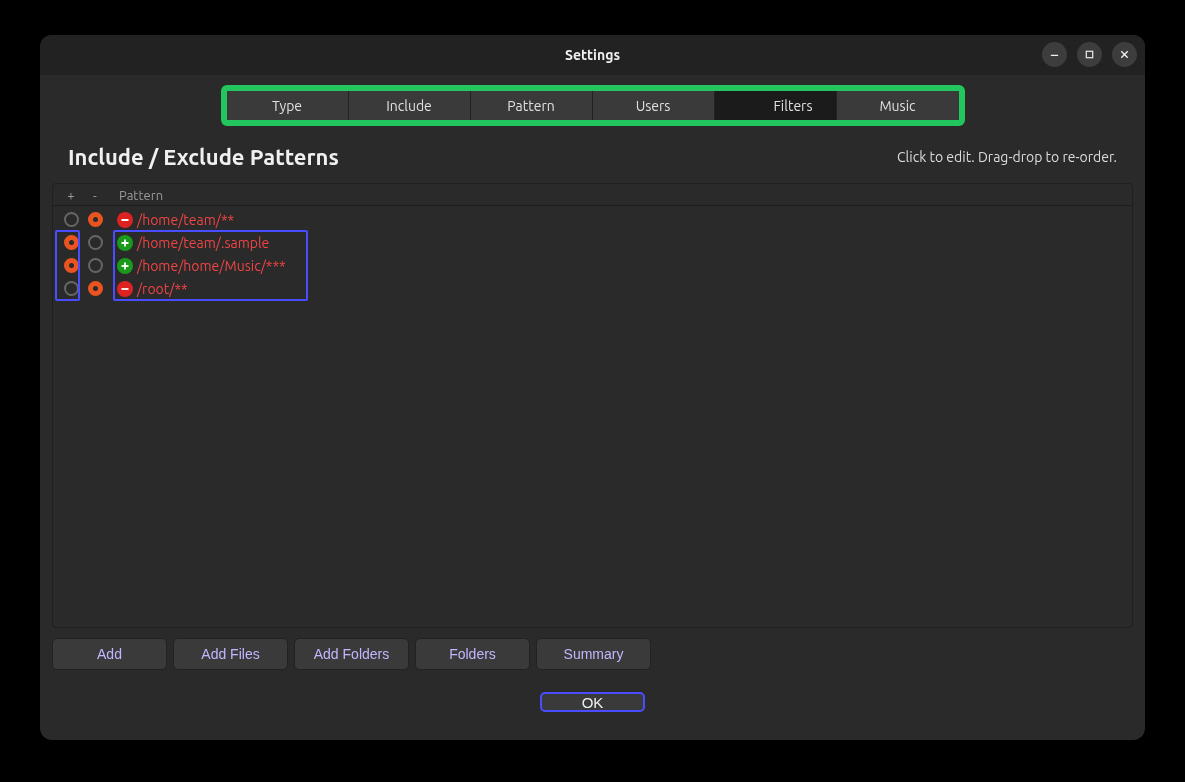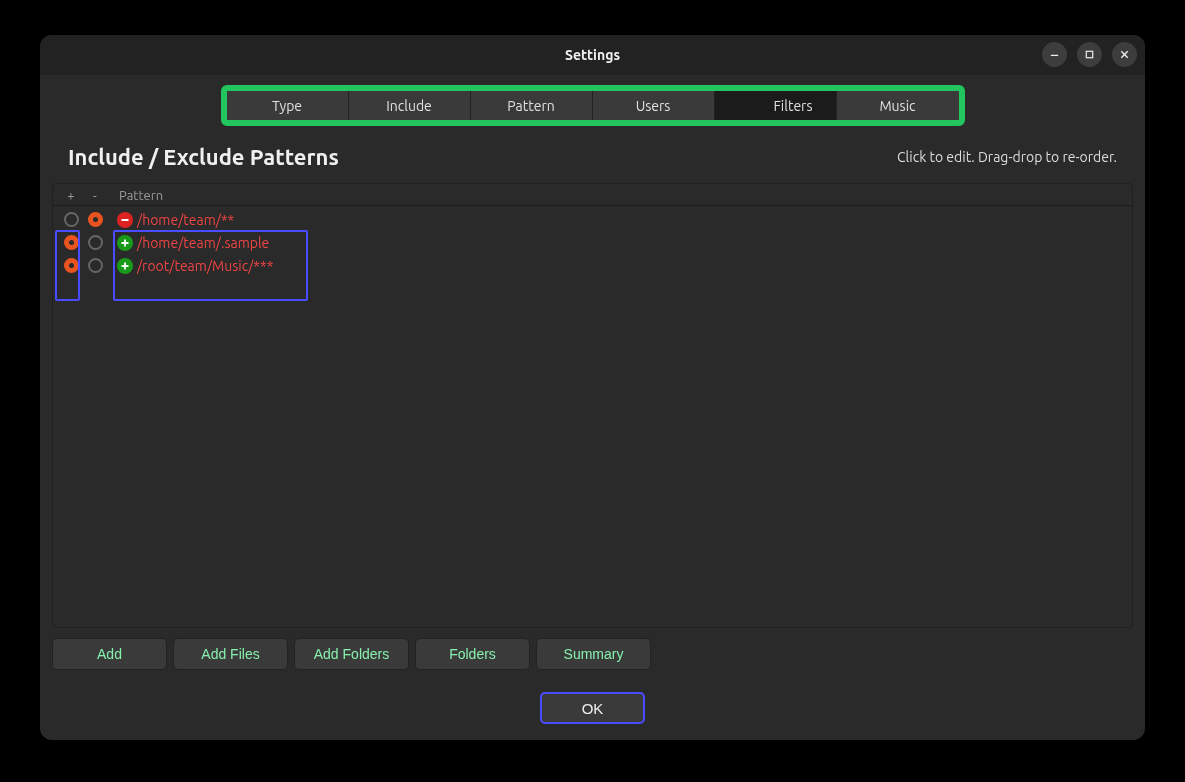--- a/index.html
+++ b/index.html
@@ -159,31 +159,31 @@
 
     .btn-row {
       display:flex; gap: 6px; padding: 10px 12px 0;
     }
     .btn {
       height: 32px;
       padding: 0 10px;
       background: #3a3a3a;
       border: 1px solid #222;
       border-radius: 5px;
-      color: #86efac;
+      color: #c4b5fd;
       font-size: 14px;
       display:flex; align-items:center; justify-content:center;
       cursor:pointer;
       min-width: 115px;
     }
     .ok-row {
       display:flex; justify-content:center; padding: 22px 0 0;
     }
     .ok-btn {
-      width: 105px; height: 32px;
+      width: 105px; height: 20px;
       background: #3a3a3a;
       border: 2px solid #4a4cff;
       border-radius: 5px;
       color: #eee;
       font-size: 15px;
       display:flex; align-items:center; justify-content:center;
       cursor:pointer;
     }
   </style>
 </head>
@@ -282,21 +282,35 @@
           </div>
           <div class="radio-cell">
             <div class="radio"></div>
           </div>
           <div class="badge plus">
             <svg viewBox="0 0 10 10">
               <line x1="5" y1="1.5" x2="5" y2="8.5" stroke="#fff" stroke-width="1.8"></line>
               <line x1="1.5" y1="5" x2="8.5" y2="5" stroke="#fff" stroke-width="1.8"></line>
             </svg>
           </div>
-          <span class="pattern-text">/root/team/Music/***</span>
+          <span class="pattern-text">/home/home/Music/***</span>
+        </div>
+        <div class="row">
+          <div class="radio-cell">
+            <div class="radio"></div>
+          </div>
+          <div class="radio-cell">
+            <div class="radio on"></div>
+          </div>
+          <div class="badge minus">
+            <svg viewBox="0 0 10 10">
+              <line x1="1.5" y1="5" x2="8.5" y2="5" stroke="#fff" stroke-width="1.8"></line>
+            </svg>
+          </div>
+          <span class="pattern-text">/root/**</span>
         </div>
       </div>
 
     <div class="hl-plus" style="left:2px; top:46px; width:25px; height:71px;"></div>
 
     <div class="hl-plus" style="left:60px; top:46px; width:195px; height:71px;"></div>
   </div>
 
   <div class="btn-row">
     <button class="btn">Add</button>

